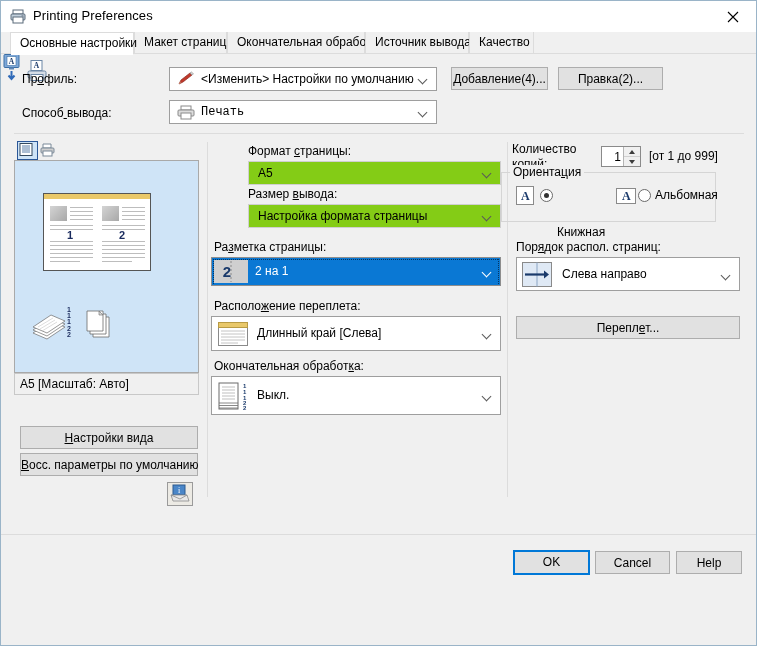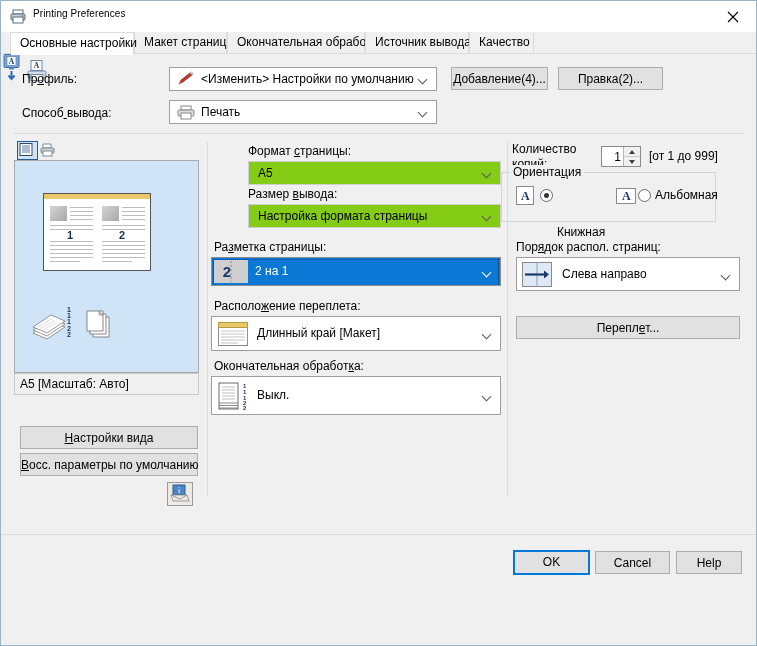--- a/index.html
+++ b/index.html
@@ -9,21 +9,21 @@
     font-family:"Liberation Sans","DejaVu Sans",sans-serif;
     font-size:12px;color:#000;
     overflow:hidden;
     -webkit-font-smoothing:antialiased;
   }
   .window{position:relative;width:757px;height:646px;background:#f0f0f0;box-sizing:border-box;border:1px solid #9ab4c8;}
 
   
   .titlebar{position:absolute;left:0;top:0;width:755px;height:31px;background:#ffffff;}
   .titlebar .app-icon{position:absolute;left:9px;top:8px;width:16px;height:15px;}
-  .titlebar .title{position:absolute;left:32px;top:7px;font-size:10px;color:#000;letter-spacing:0.1px;}
+  .titlebar .title{position:absolute;left:32px;top:7px;font-size:13px;color:#000;letter-spacing:0.1px;}
   .closebtn{position:absolute;right:0;top:0;width:45px;height:30px;background:#ffffff;cursor:default;}
   .closebtn svg{position:absolute;left:16px;top:10px;}
 
   
   .tabstrip{position:absolute;left:0;top:31px;width:755px;height:22px;background:#f0f0f0;}
   .tabstrip:after{content:"";position:absolute;left:0;top:21px;width:755px;height:1px;background:#dcdcdc;}
   .tab{position:absolute;top:0;height:22px;line-height:21px;padding:0 9px;font-size:12px;color:#000;
        background:#f0f0f0;border-left:1px solid #dcdcdc;border-right:1px solid #dcdcdc;box-sizing:border-box;white-space:nowrap;cursor:default;}
   .tab.active{background:#ffffff;border-top:1px solid #dcdcdc;z-index:3;}
   .tab.active:after{content:"";position:absolute;left:0;bottom:-1px;width:100%;height:2px;background:#ffffff;}
@@ -161,21 +161,21 @@
     
     <span class="lbl" style="left:21px;top:52px;">Способ<span class="u"> </span>вывода:</span>
     <div class="combo" style="left:168px;top:46px;width:268px;">
       <span class="cicon">
         <svg width="20" height="17" viewBox="0 0 20 17">
           <rect x="5" y="2" width="10" height="4" fill="#fff" stroke="#8a8a8a"></rect>
           <rect x="2" y="6" width="16" height="6" rx="1" fill="#dcdcdc" stroke="#8a8a8a"></rect>
           <rect x="5" y="9" width="10" height="6" fill="#fff" stroke="#8a8a8a"></rect>
         </svg>
       </span>
-      <span class="ctext" style="left:31px;">Печать</span>
+      <span class="ctext" style="left:31px;font-family:Liberation Mono, monospace;">Печать</span>
       <span class="chev"></span>
     </div>
 
     <div class="hr" style="left:13px;top:79px;width:730px;"></div>
 
     
     <div class="prevwrap">
       <div class="prevtabs">
         <div class="pvicon sel" style="left:3px;">
           <svg width="15" height="13" viewBox="0 0 15 13" style="margin:1px 0 0 1px;">
@@ -326,21 +326,21 @@
     <div class="combo" style="left:210px;top:262px;width:290px;height:35px;">
       <span class="cicon" style="left:6px;top:5px;width:30px;height:24px;">
         <svg width="30" height="24" viewBox="0 0 30 24">
           <rect x="0.5" y="0.5" width="29" height="23" fill="#fff" stroke="#8a8a8a"></rect>
           <rect x="0.5" y="0.5" width="29" height="5" fill="#e9c86a" stroke="#b99b45"></rect>
           <g stroke="#c4c4c4" stroke-width="1">
             <path d="M3 9 H27 M3 12 H27 M3 15 H27 M3 18 H27 M3 21 H20"></path>
           </g>
         </svg>
       </span>
-      <span class="ctext" style="left:45px;top:9px;">Длинный край [Макет]</span>
+      <span class="ctext" style="left:45px;top:9px;">Длинный край [Слева]</span>
       <span class="chev" style="top:14px;"></span>
     </div>
 
     <span class="lbl" style="left:213px;top:305px;">Окончательная обработ<span class="u">к</span>а:</span>
     <div class="combo" style="left:210px;top:322px;width:290px;height:39px;">
       <span class="cicon" style="left:6px;top:5px;width:34px;height:29px;">
         <svg width="34" height="29" viewBox="0 0 34 29">
           <rect x="1" y="1" width="19" height="26" fill="#fff" stroke="#6b6b6b"></rect>
           <g stroke="#bfbfbf" stroke-width="1">
             <path d="M4 5 H17 M4 8 H17 M4 11 H17 M4 14 H17 M4 17 H17"></path>

